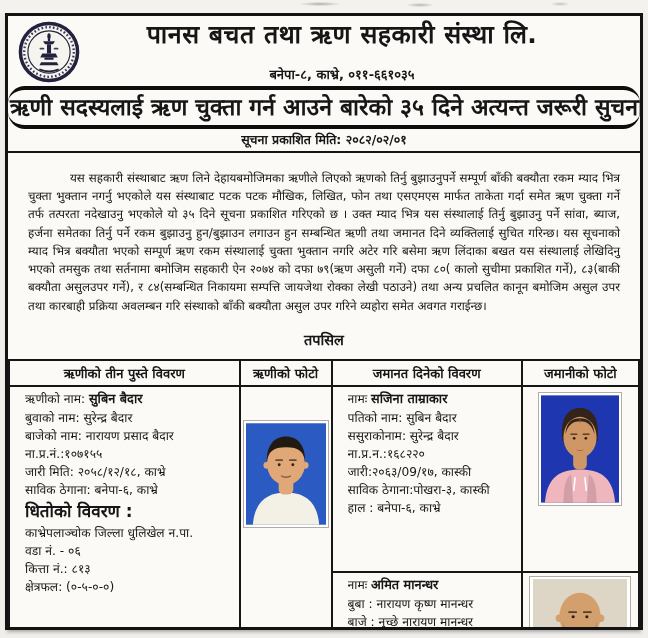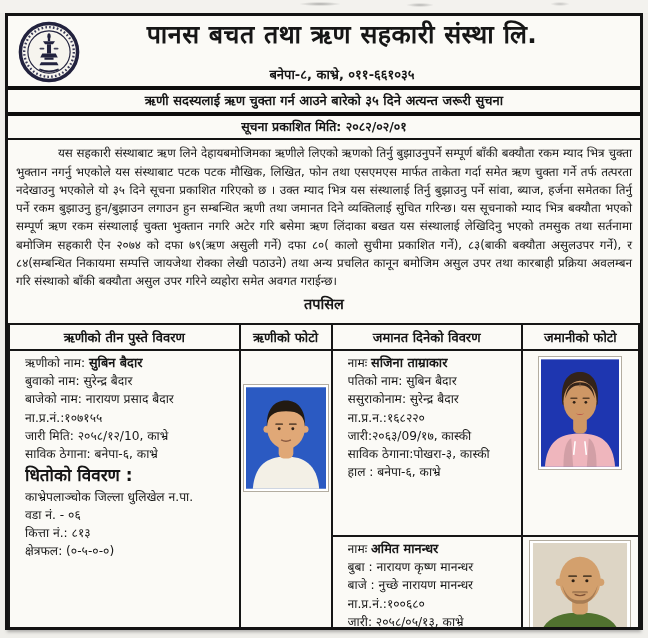--- a/index.html
+++ b/index.html
@@ -12,26 +12,26 @@
     border:3px solid #131313;background:#fbfaf6;display:flex;flex-direction:column;overflow:hidden;
     box-shadow:0 4px 3px -2px rgba(110,110,110,.5);}
   
   .doc-header{display:flex;align-items:center;padding:3px 8px 1px 8px;height:70px;box-sizing:border-box;flex:0 0 auto;}
   .logo-wrap{flex:0 0 66px;display:flex;align-items:center;justify-content:center;}
   .header-center{flex:1;text-align:center;padding-right:30px;}
   .org-name{font-size:25px;font-weight:700;line-height:1.15;white-space:nowrap;letter-spacing:.5px;}
   .org-address{font-size:13px;font-weight:700;margin-top:16px;}
   
   .title-bar{flex:0 0 auto;border-top:4px solid #0d0d0d;border-bottom:4px solid #0d0d0d;
-    text-align:center;font-weight:700;font-size:13px;line-height:1.25;padding:3px 2px;white-space:nowrap;overflow:hidden;}
+    text-align:center;font-weight:700;font-size:23px;line-height:1.25;padding:3px 2px;white-space:nowrap;overflow:hidden;border-radius:17px;}
   .date-row{flex:0 0 auto;border-bottom:2.5px solid #131313;text-align:center;font-weight:700;
     font-size:12.5px;padding:2px 8px 3px;}
   
   .body-text{flex:0 0 auto;padding:4px 8px 1px;font-size:11.8px;line-height:1.55;text-align:justify;}
-  .body-text p{margin:0;text-indent:42px;}
+  .body-text p{margin:12px;text-indent:42px;}
   .tapasil{flex:0 0 auto;text-align:center;font-weight:700;font-size:14.5px;padding:1px 0 10px;}
   
   table.notice-table{width:100%;border-collapse:collapse;table-layout:fixed;flex:1 1 auto;}
   .notice-table th,.notice-table td{border:2px solid #161616;vertical-align:top;box-sizing:border-box;}
   .notice-table th{font-size:13px;font-weight:700;padding:3px 1px;text-align:center;height:24px;margin-top:15px;}
   .details{padding:2px 14px;font-size:12.2px;line-height:1.48;}
   .d-line{white-space:nowrap;overflow:hidden;}
   .bname{font-weight:700;font-size:12.8px;}
   .bhead{font-weight:700;font-size:17px;}
   .photo-cell{text-align:center;}
@@ -101,21 +101,21 @@
     </thead>
     <tbody>
       <tr style="height:186px;">
 
         <td rowspan="2">
           <div class="details">
             <div class="d-line"><span>ऋणीको नाम:</span> <span class="bname">सुबिन बैदार</span></div>
             <div class="d-line">बुवाको नाम: सुरेन्द्र बैदार</div>
             <div class="d-line">बाजेको नाम: नारायण प्रसाद बैदार</div>
             <div class="d-line">ना.प्र.नं.:१०७१५५</div>
-            <div class="d-line">जारी मिति: २०५८/१२/10, काभ्रे</div>
+            <div class="d-line">जारी मिति: २०५८/१२/१८, काभ्रे</div>
             <div class="d-line">साविक ठेगाना: बनेपा-६, काभ्रे</div>
             <div class="d-line bhead">धितोको विवरण :</div>
             <div class="d-line">काभ्रेपलाञ्चोक जिल्ला धुलिखेल न.पा.</div>
             <div class="d-line">वडा नं. - ०६</div>
             <div class="d-line">कित्ता नं.: ८१३</div>
             <div class="d-line">क्षेत्रफल: (०-५-०-०)</div>
           </div>
         </td>
 
         <td rowspan="2" class="photo-cell">

